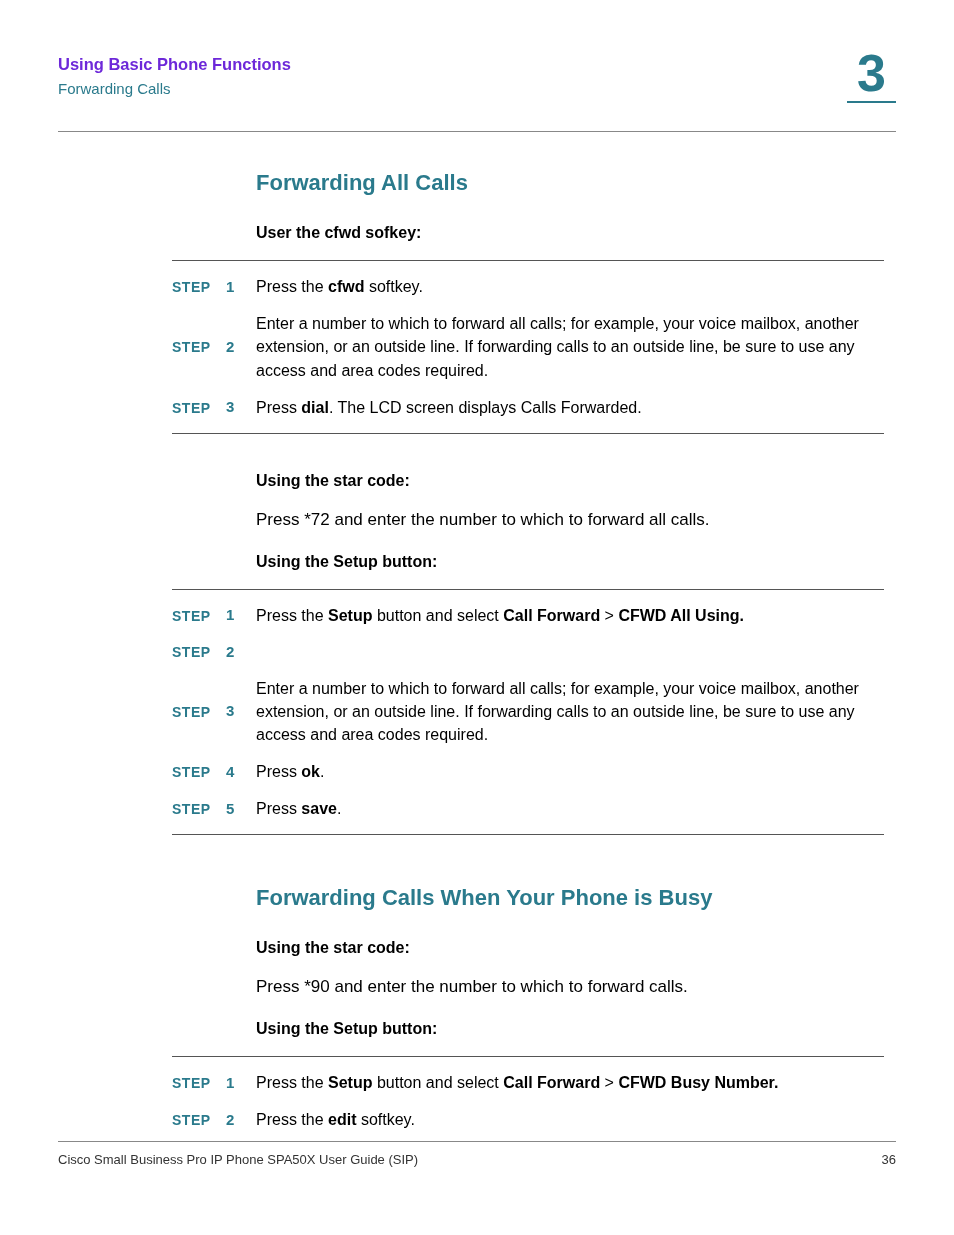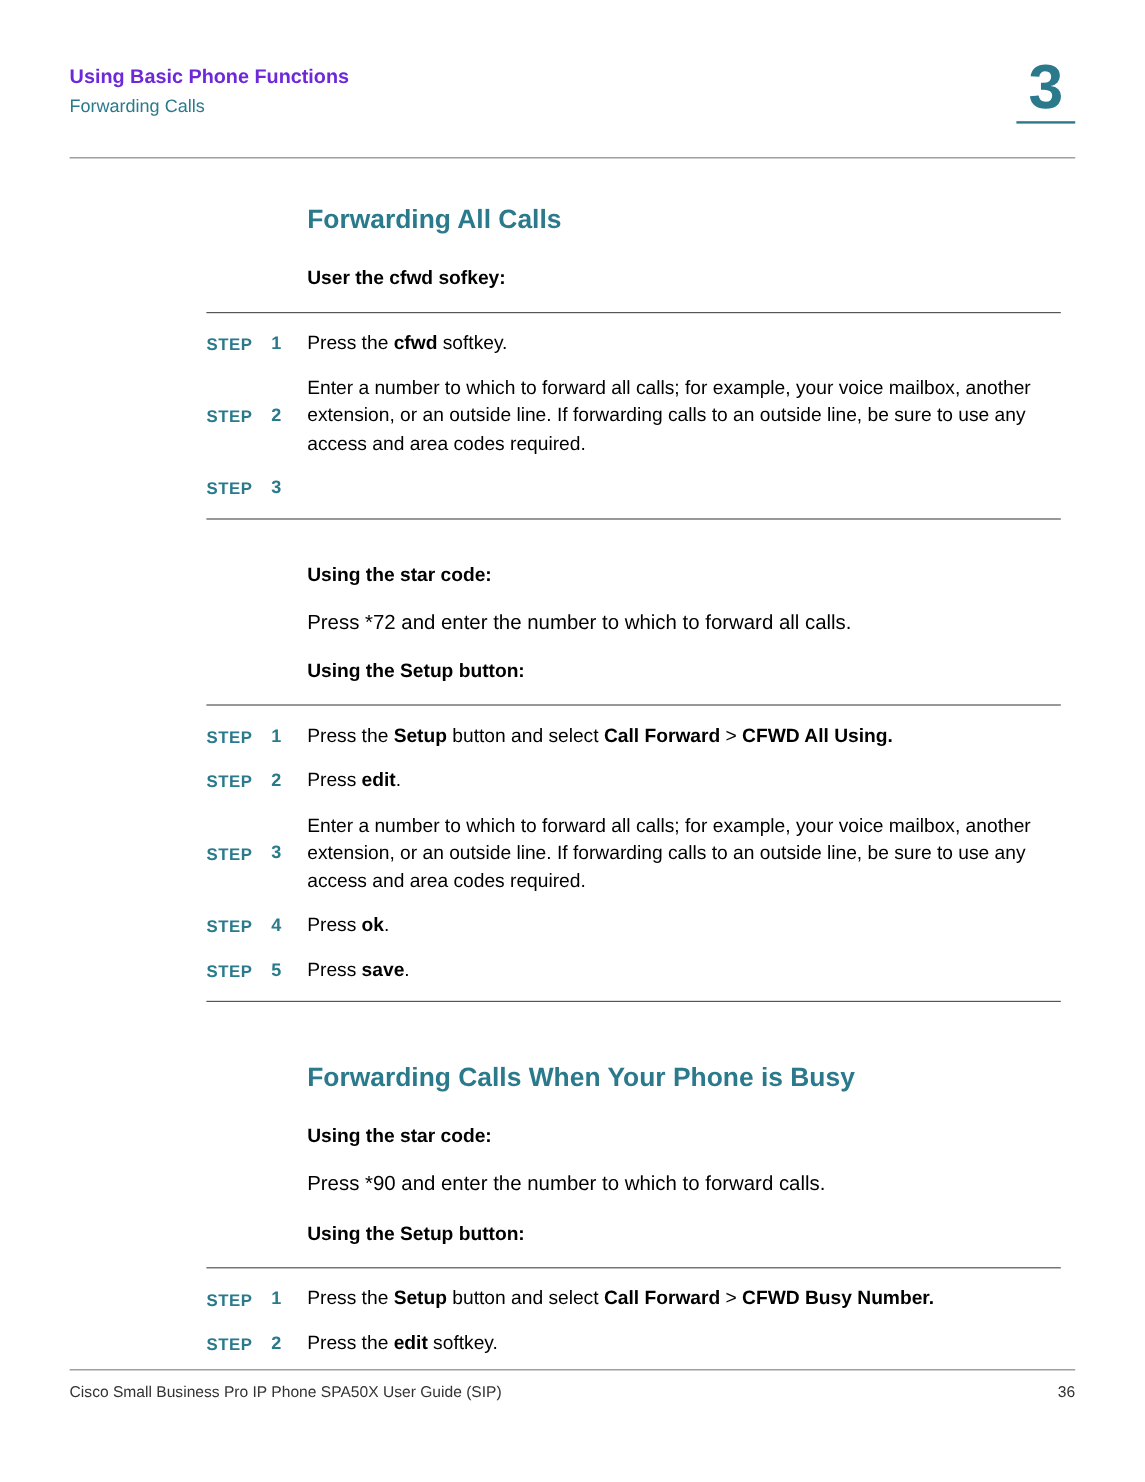--- a/index.html
+++ b/index.html
@@ -152,41 +152,41 @@
           <span class="step-body">Press the <b>cfwd</b> softkey.</span>
         </div>
         <div class="step">
           <span class="step-label">STEP</span>
           <span class="step-num">2</span>
           <span class="step-body">Enter a number to which to forward all calls; for example, your voice mailbox, another extension, or an outside line. If forwarding calls to an outside line, be sure to use any access and area codes required.</span>
         </div>
         <div class="step">
           <span class="step-label">STEP</span>
           <span class="step-num">3</span>
+          <span class="step-body">Press <b>dial</b>. The LCD screen displays Calls Forwarded.</span>
         </div>
       </div>
     <hr class="thin-rule">
 
     <div class="block" style="height:18px"></div>
     <div class="sub-heading">Using the star code:</div>
     <div class="body-text">Press *72 and enter the number to which to forward all calls.</div>
 
     <div class="sub-heading">Using the Setup button:</div>
 
     <hr class="thin-rule">
     <div class="steps">
         <div class="step">
           <span class="step-label">STEP</span>
           <span class="step-num">1</span>
           <span class="step-body">Press the <b>Setup</b> button and select <b>Call Forward</b> &gt; <b>CFWD All Using.</b></span>
         </div>
         <div class="step">
           <span class="step-label">STEP</span>
           <span class="step-num">2</span>
-          <span class="step-body">Press <b>edit</b>.</span>
         </div>
         <div class="step">
           <span class="step-label">STEP</span>
           <span class="step-num">3</span>
           <span class="step-body">Enter a number to which to forward all calls; for example, your voice mailbox, another extension, or an outside line. If forwarding calls to an outside line, be sure to use any access and area codes required.</span>
         </div>
         <div class="step">
           <span class="step-label">STEP</span>
           <span class="step-num">4</span>
           <span class="step-body">Press <b>ok</b>.</span>

